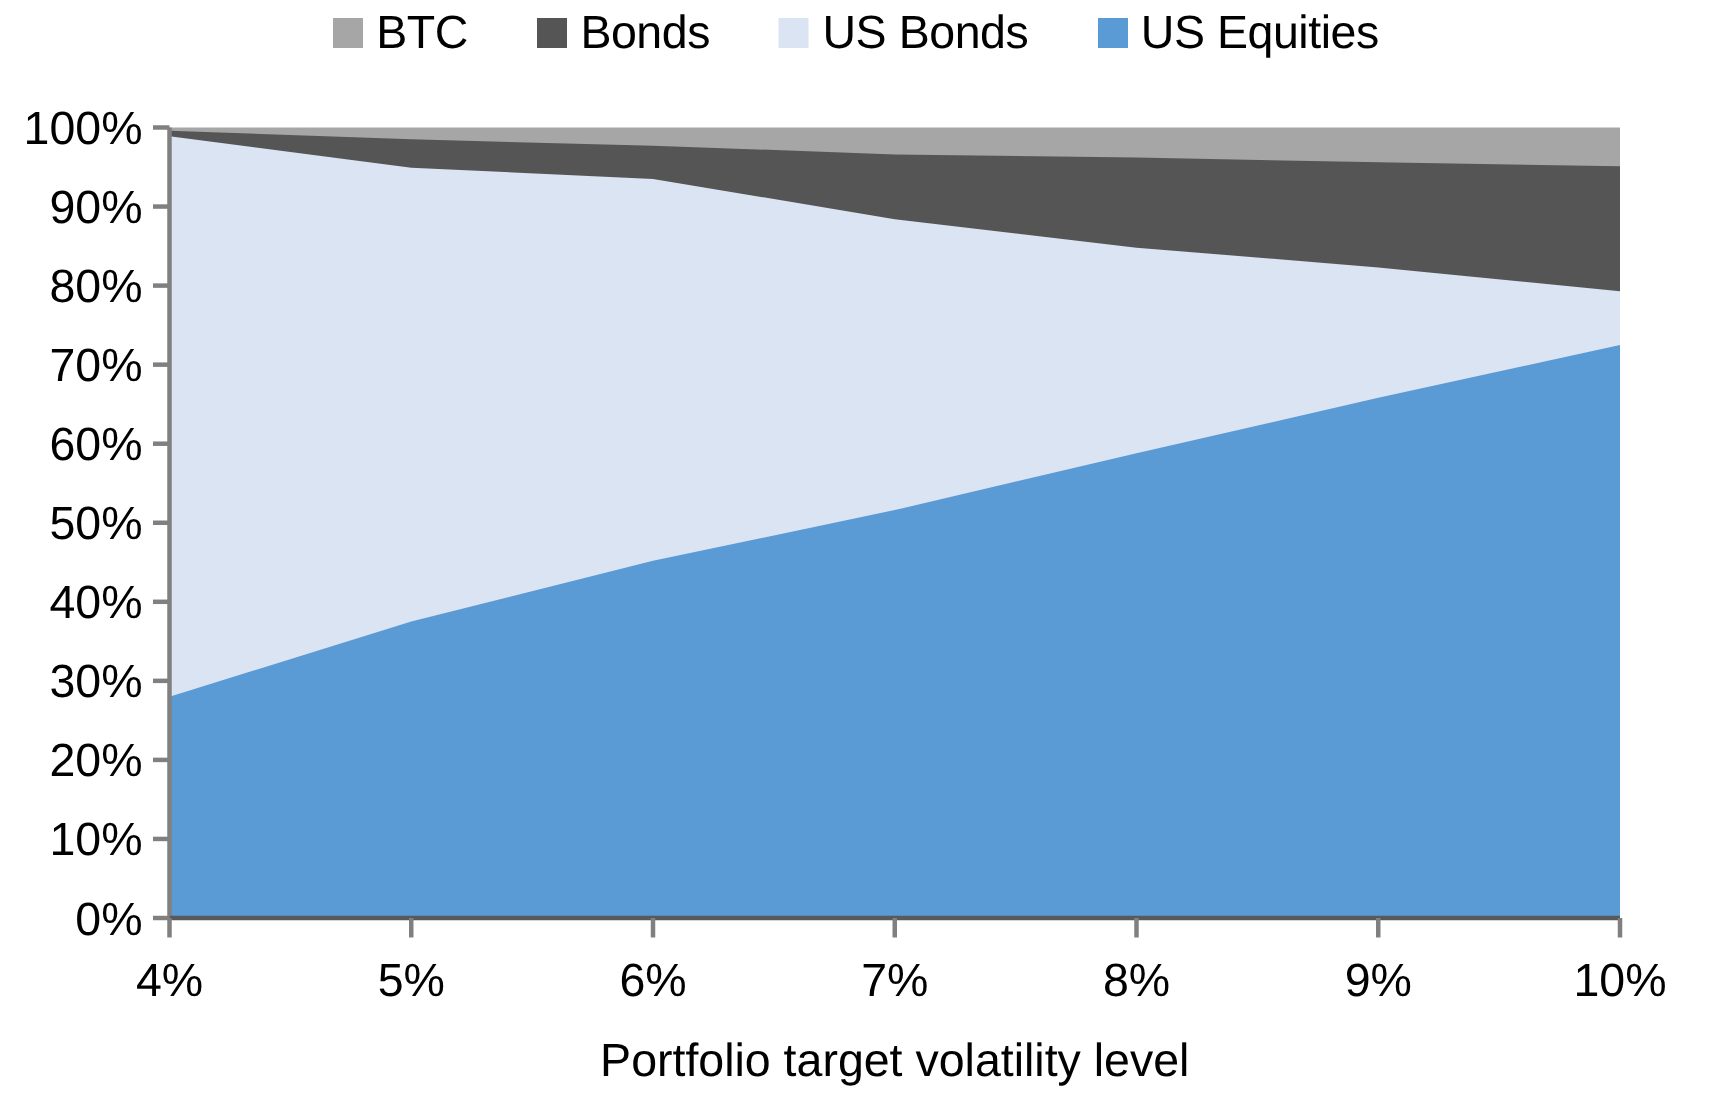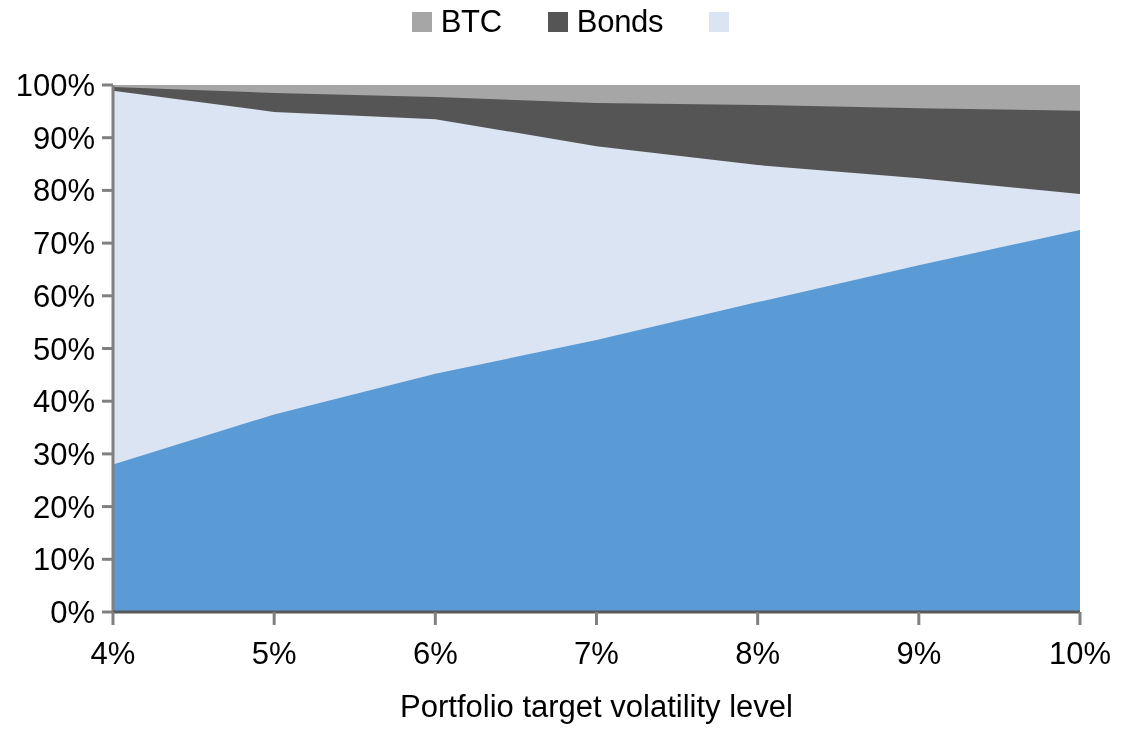--- a/index.html
+++ b/index.html
@@ -91,20 +91,25 @@
     <div class="legend-item">
       <span class="legend-swatch" style="background:#a6a6a6"></span>
       <span class="legend-label">BTC</span>
     </div>
     <div class="legend-item">
       <span class="legend-swatch" style="background:#555555"></span>
       <span class="legend-label">Bonds</span>
     </div>
     <div class="legend-item">
       <span class="legend-swatch" style="background:#dbe4f3"></span>
+      <span class="legend-label">US Bonds</span>
+    </div>
+    <div class="legend-item">
+      <span class="legend-swatch" style="background:#5b9bd5"></span>
+      <span class="legend-label">US Equities</span>
     </div>
   </div>
 
   <div class="plot-wrap">
     <svg class="plot" id="plot-svg" width="1141" height="742">
       <g id="areas-group">
           <path d="M113,85L274.16666666666663,85L435.3333333333333,85L596.5,85L757.6666666666666,85L918.8333333333334,85L1080,85L1080,612L113,612Z" fill="#a6a6a6"></path>
           <path d="M113,87.10799999999995L274.16666666666663,92.90499999999997L435.3333333333333,97.12099999999998L596.5,102.918L757.6666666666666,105.02599999999995L918.8333333333334,108.18800000000005L1080,110.82300000000004L1080,612L113,612Z" fill="#555555"></path>
           <path d="M113,90.79699999999991L274.16666666666663,111.87699999999995L435.3333333333333,119.255L596.5,146.132L757.6666666666666,165.10399999999998L918.8333333333334,178.279L1080,194.08900000000006L1080,612L113,612Z" fill="#dbe4f3"></path>
           <path d="M113,464.44L274.16666666666663,414.375L435.3333333333333,373.796L596.5,340.068L757.6666666666666,302.124L918.8333333333334,265.23400000000004L1080,229.925L1080,612L113,612Z" fill="#5b9bd5"></path>

